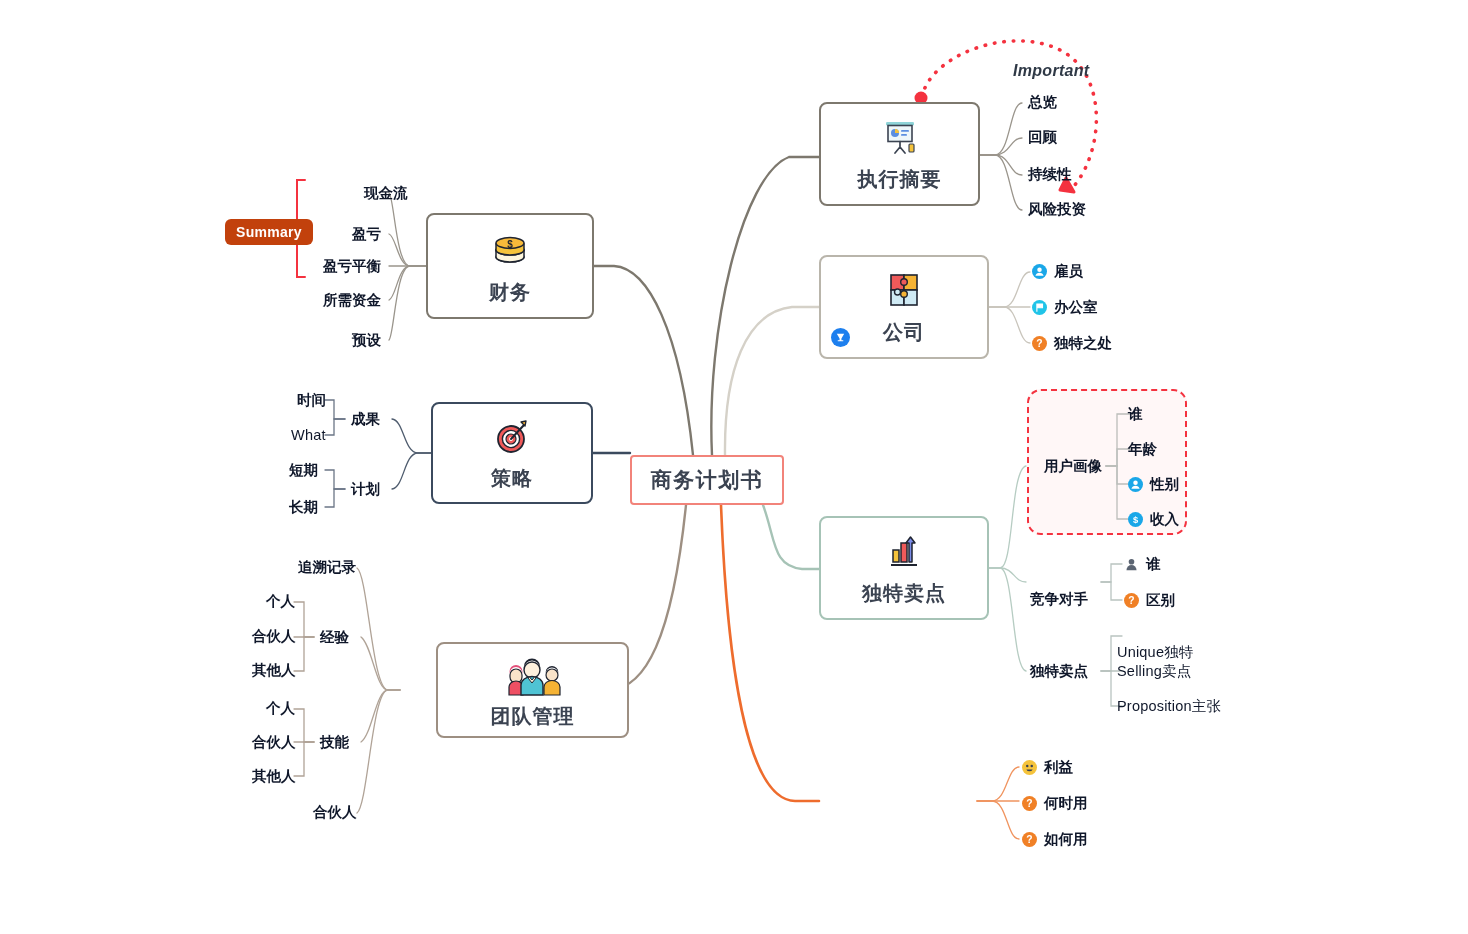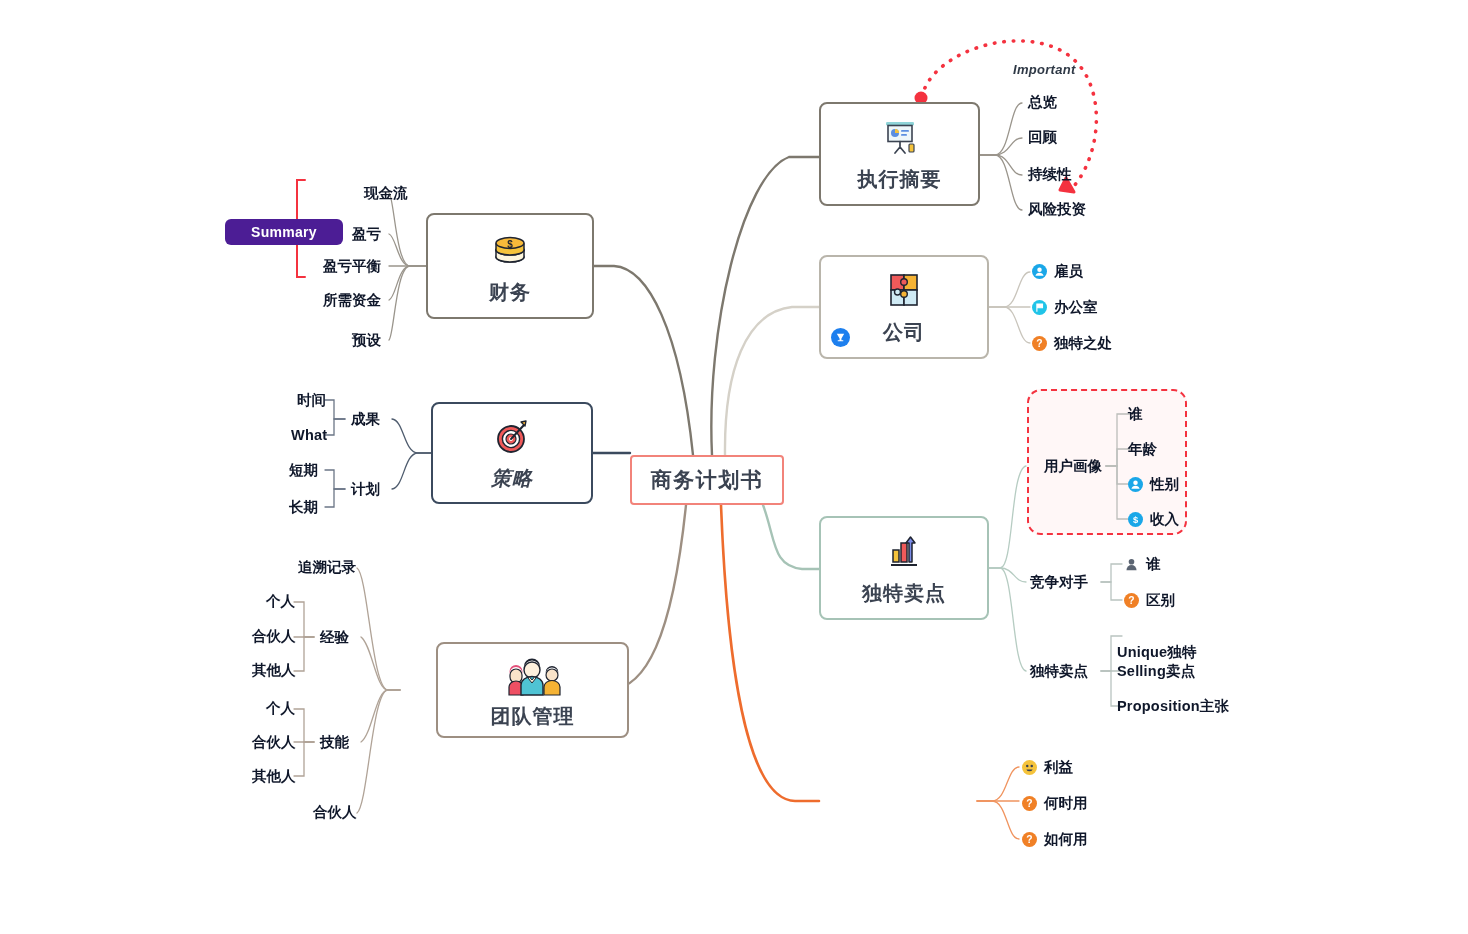--- a/index.html
+++ b/index.html
@@ -40,21 +40,21 @@
     border:2px solid #f2837a;
     border-radius:4px;
   }
   #root .nlabel{font-size:21px;font-weight:700;color:#3b4351;letter-spacing:1.5px;}
 
   #n-exec{left:819px;top:102px;width:161px;height:104px;border:2px solid #7d786e;}
   #n-company{left:819px;top:255px;width:170px;height:104px;border:2px solid #b9b5ab;}
   #n-market{left:819px;top:516px;width:170px;height:104px;border:2px solid #a6c3b6;}
   #n-product{left:819px;top:749px;width:158px;height:104px;border:2px solid #ee6c2d;}
   #n-finance{left:426px;top:213px;width:168px;height:106px;border:2px solid #7d786e;}
-  #n-strategy{left:431px;top:402px;width:162px;height:102px;border:2px solid #3b4a5e;font-style:italic;}
+  #n-strategy{left:431px;top:402px;width:162px;height:102px;border:2px solid #3b4a5e;}
   #n-team{left:400px;top:642px;width:193px;height:96px;border:2px solid #9d8f82;margin-left:36px;}
 
   .node .nicon{margin-bottom:4px;}
 
   
   .corner-badge{
     position:absolute;left:10px;bottom:10px;
     width:19px;height:19px;border-radius:50%;
     background:#1d7fee;display:flex;align-items:center;justify-content:center;
   }
@@ -64,46 +64,46 @@
     position:absolute;
     font-size:14.5px;
     font-weight:700;
     color:#0f172a;
     white-space:nowrap;
     line-height:1;
     display:flex;
     align-items:center;
     gap:7px;
   }
-  .leaf.lat{font-weight:700;letter-spacing:.2px;text-align:right;}
+  .leaf.lat{font-weight:400;letter-spacing:.2px;text-align:right;}
 
   .bicon{width:15px;height:15px;border-radius:50%;flex:0 0 auto;display:block;}
 
   
   #summary-label{
     position:absolute;left:225px;top:219px;
-    background:#4c1d95;color:#fff;
+    background:#c2410c;color:#fff;
     font-size:14px;font-weight:700;
-    padding:6px 26px;border-radius:6px;
+    padding:6px 11px;border-radius:6px;
     letter-spacing:.3px;
     line-height:1;
   }
 
   
   #boundary{
     position:absolute;left:1027px;top:389px;width:160px;height:146px;
     border:2.5px dashed #f4323f;border-radius:14px;
     background:rgba(248,59,72,0.045);
     box-sizing:border-box;
   }
 
   
   #rel-label{
     position:absolute;left:1013px;top:62px;
-    font-size:13px;font-style:italic;font-weight:600;
+    font-size:16px;font-style:italic;font-weight:600;
     color:#2f3946;letter-spacing:.3px;text-align:right;
   }
 </style>
 </head>
 <body>
 
 <div id="canvas">
 
   <svg class="links" viewBox="0 0 1468 934">
     <g fill="none" stroke-linecap="round">
@@ -310,21 +310,21 @@
   <div class="leaf" style="left:1128px;top:512px;">
     <span class="bicon">
       <svg width="15" height="15" viewBox="0 0 16 16">
           <circle cx="8" cy="8" r="8" fill="#1aa7e8"></circle>
           <text x="8" y="12" font-size="10" font-weight="700" fill="#fff" text-anchor="middle" font-family="Liberation Sans, sans-serif">$</text>
         </svg>
     </span>
     <span>收入</span>
   </div>
 
-  <div class="leaf" style="left:1030px;top:575px;">
+  <div class="leaf" style="left:1030px;top:592px;">
     <span>竞争对手</span>
   </div>
   <div class="leaf" style="left:1124px;top:557px;">
     <span class="bicon">
       <svg width="15" height="15" viewBox="0 0 16 16">
           <circle cx="8" cy="5" r="3" fill="#5b6472"></circle>
           <path d="M2.6,14 A5.4,5.4 0 0,1 13.4,14 Z" fill="#5b6472"></path>
         </svg>
     </span>
     <span>谁</span>

